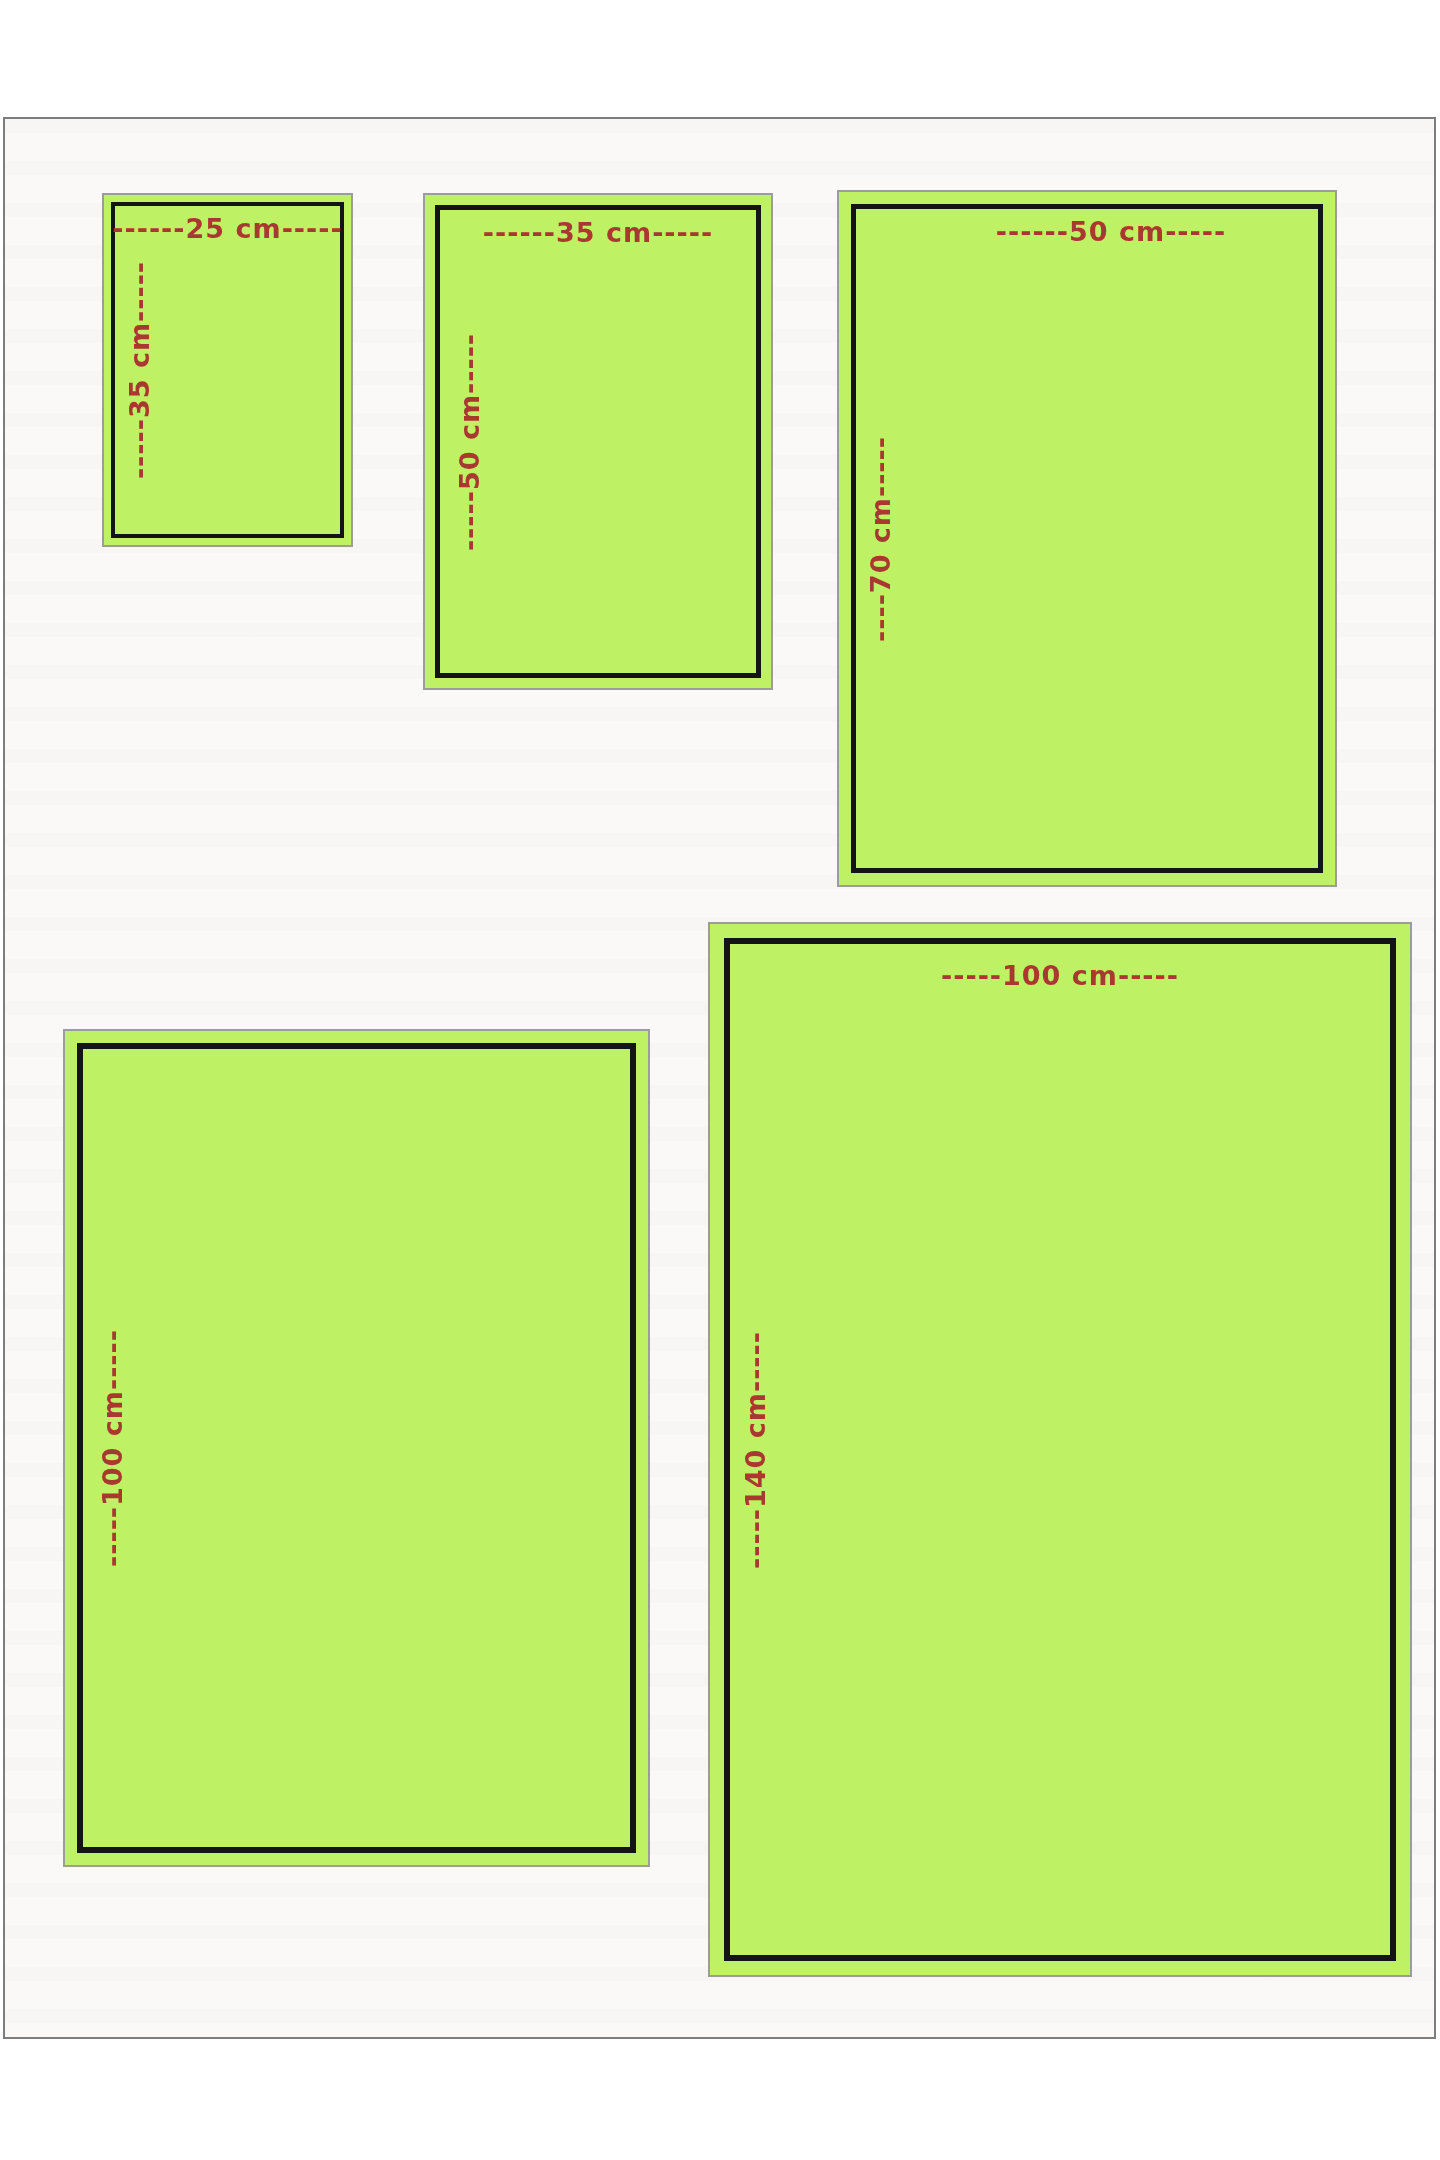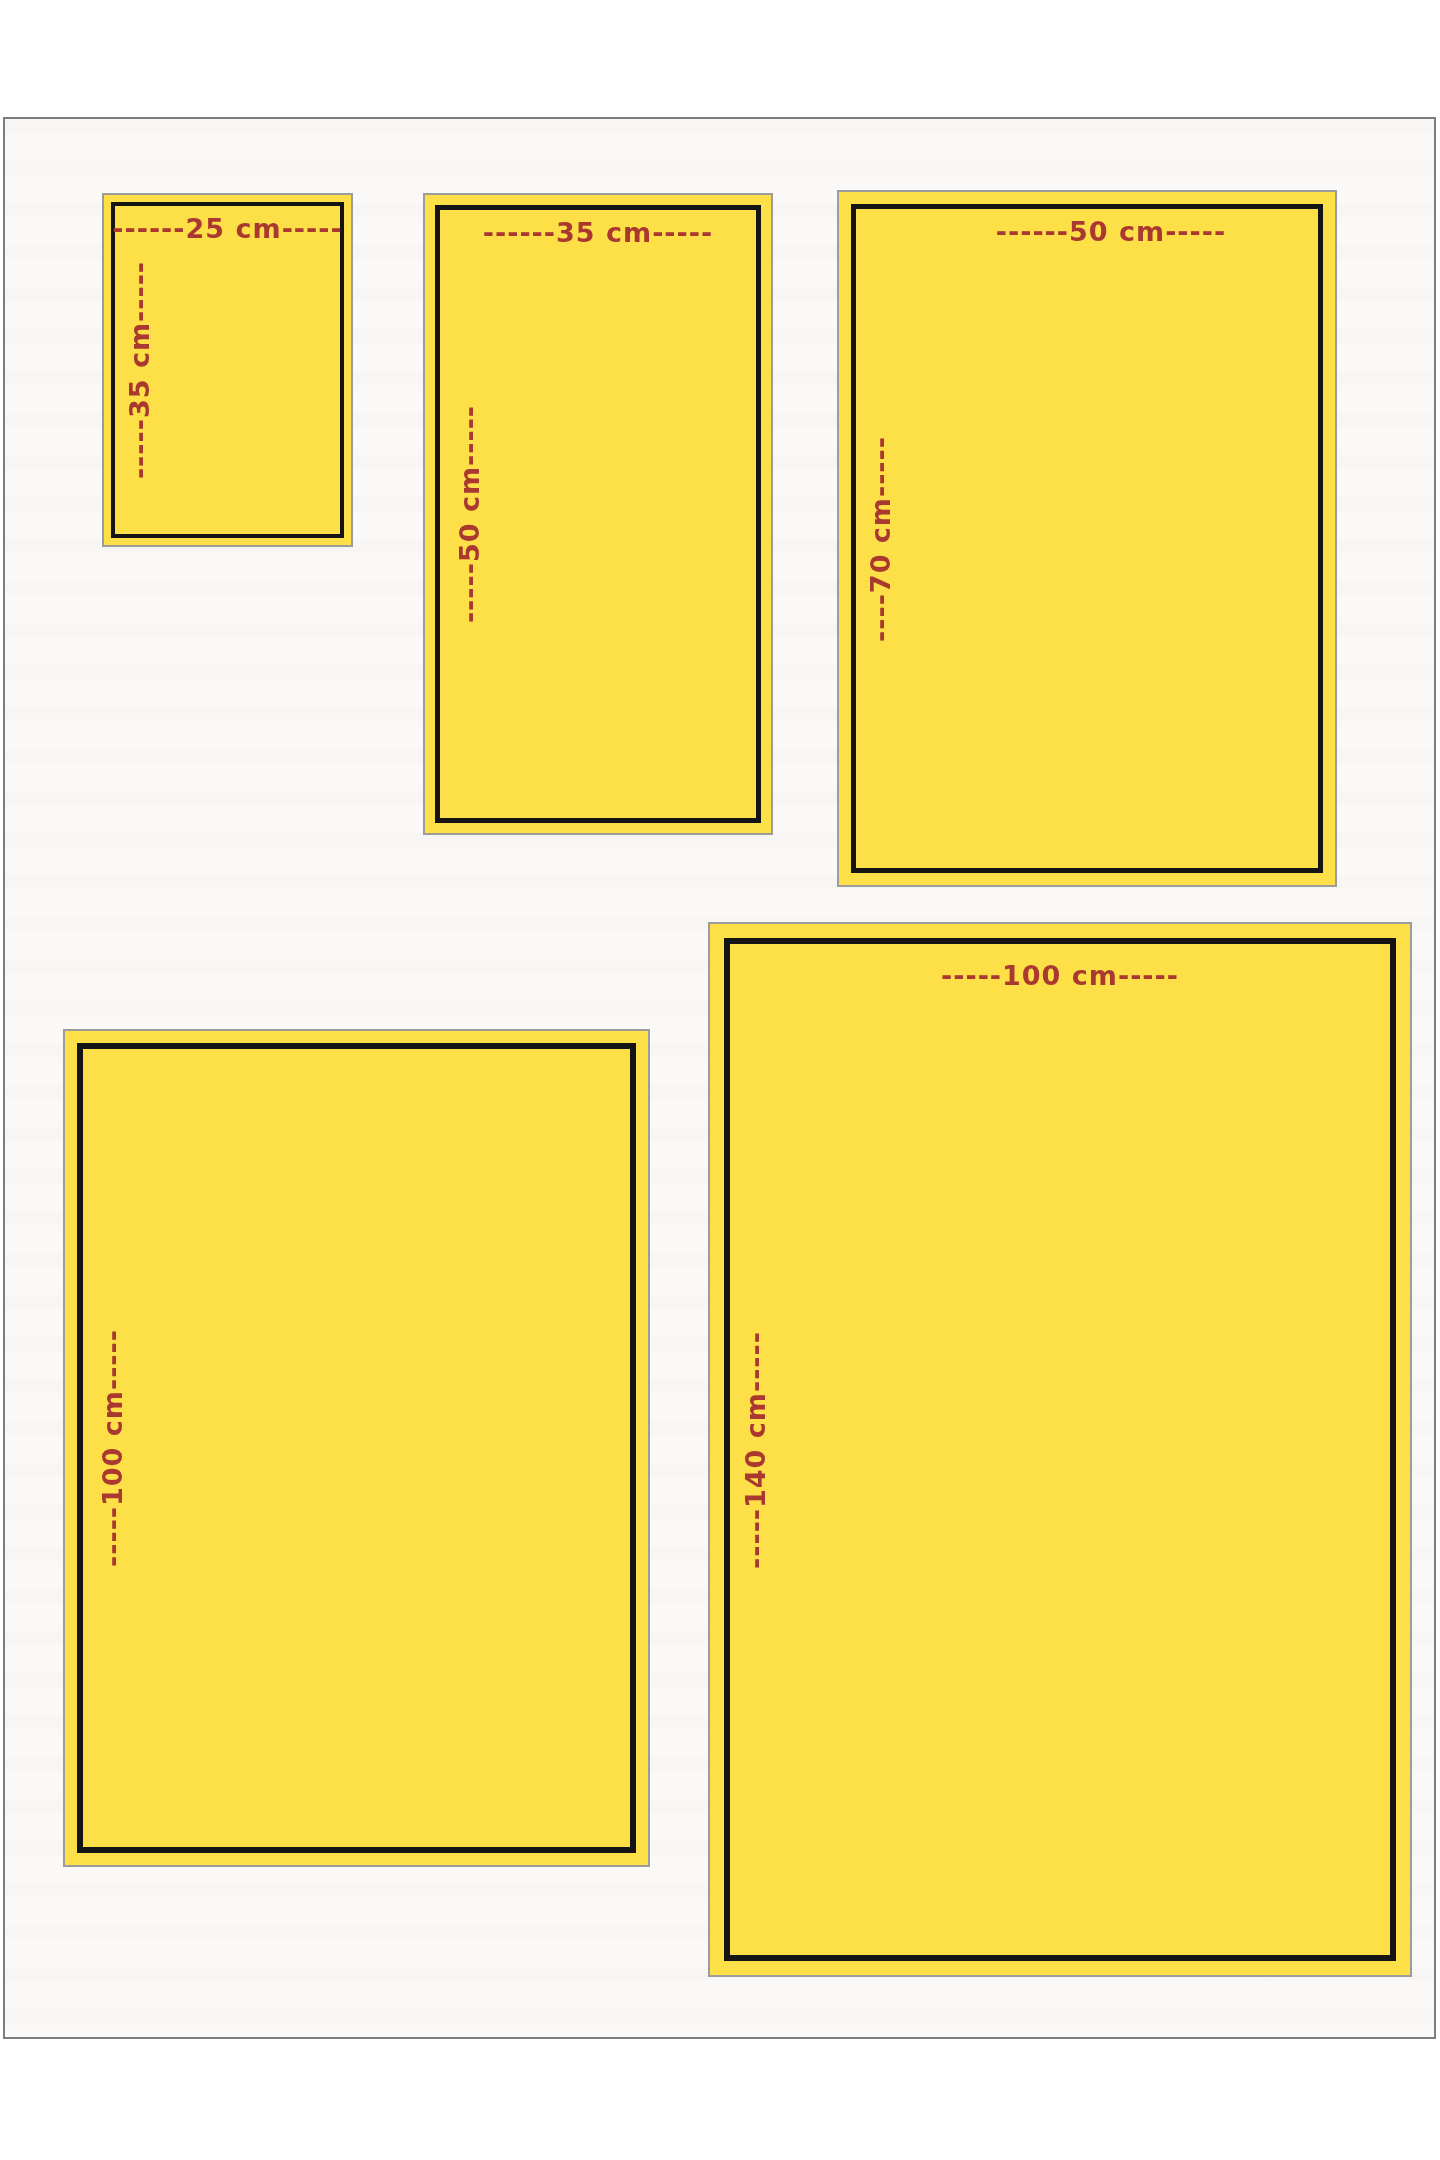--- a/index.html
+++ b/index.html
@@ -27,21 +27,21 @@
     border: 2px solid #7d7d7d;
     background:
       repeating-linear-gradient(180deg,
         rgba(0,0,0,0.012) 0px, rgba(0,0,0,0.012) 14px,
         rgba(255,255,255,0) 14px, rgba(255,255,255,0) 42px),
       #faf9f7;
   }
   .size-box {
     position: absolute;
     border: 2px solid #9c9c9c;
-    background: #fde047;
+    background: #bef264;
     box-sizing: border-box;
   }
   .inner-frame {
     position: absolute;
     border-style: solid;
     border-color: #141414;
   }
   .dim-top {
     position: absolute;
     left: 0;
@@ -90,21 +90,21 @@
 <div class="stage">
 
   <div class="page-frame"></div>
 
   <div class="size-box" style="left:102px; top:193px; width:251px; height:354px;">
     <div class="inner-frame" style="inset:7px; border-width:4px;"></div>
     <div class="dim-top" style="top:18px;">------25 cm-----</div>
     <div class="dim-left" style="left:35px;">-----35 cm-----</div>
   </div>
 
-  <div class="size-box" style="left:423px; top:193px; width:350px; height:642px;">
+  <div class="size-box" style="left:423px; top:193px; width:350px; height:497px;">
     <div class="inner-frame" style="inset:10px; border-width:5px;"></div>
     <div class="dim-top" style="top:22px;">------35 cm-----</div>
     <div class="dim-left" style="left:44px;">-----50 cm-----</div>
   </div>
 
   <div class="size-box" style="left:837px; top:190px; width:500px; height:697px;">
     <div class="inner-frame" style="inset:12px; border-width:5px;"></div>
     <div class="dim-top" style="top:24px;margin-left:48px;">------50 cm-----</div>
     <div class="dim-left" style="left:41px;">----70 cm-----</div>
   </div>

